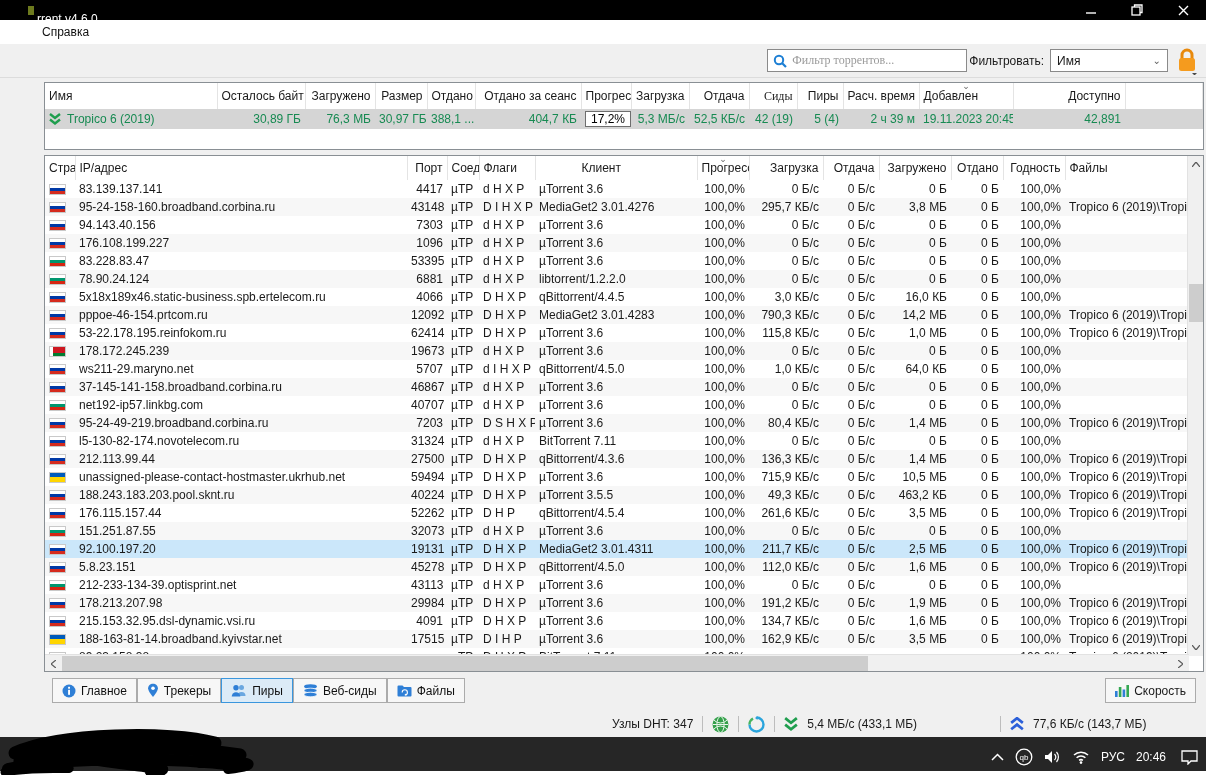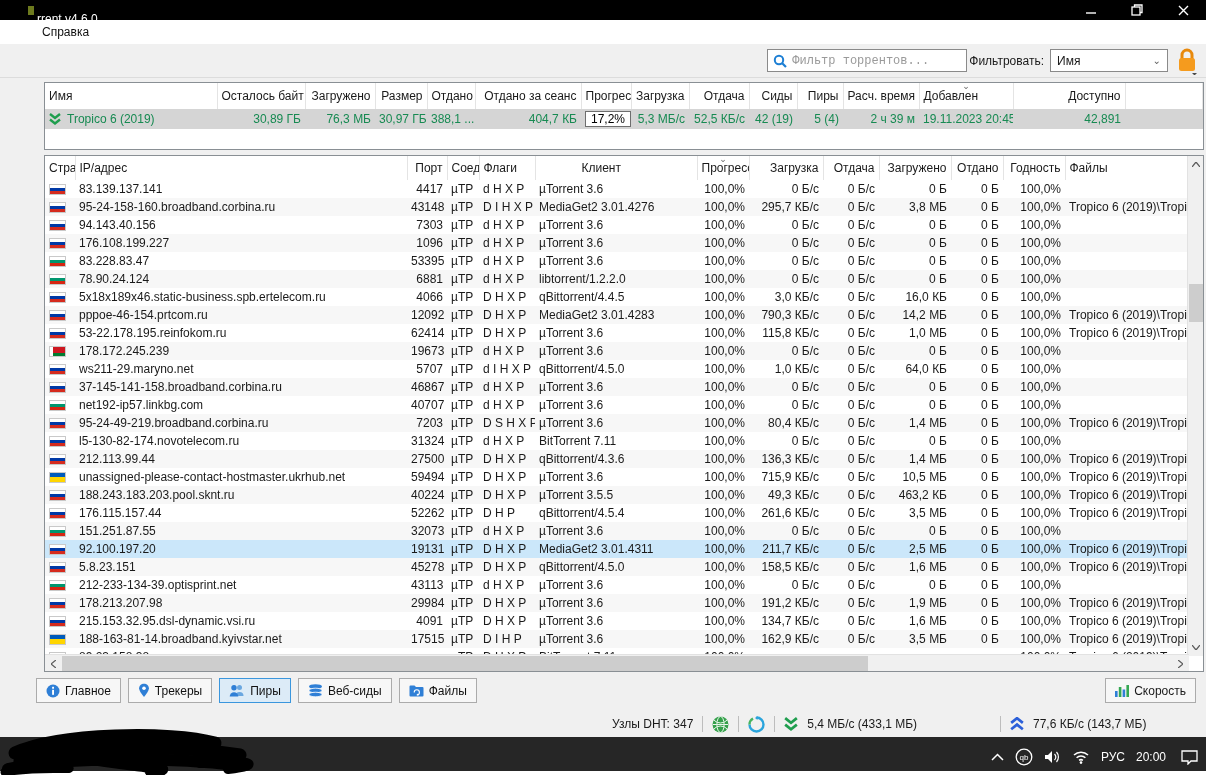--- a/index.html
+++ b/index.html
@@ -17,21 +17,21 @@
   .titlebar .app-frag { position:absolute; left:28px; top:6px; width:6px; height:9px; background:#6d7a1e; }
   .titlebar .title { color:#fff; font-size:12px; margin-left:37px; }
   .win-controls { position:absolute; right:0; top:0; height:20px; display:flex; }
   .win-btn { width:46px; height:20px; display:flex; align-items:center; justify-content:center; }
   
   .menubar { position:absolute; left:0; top:20px; width:1206px; height:24px; background:#fff; display:flex; align-items:center; }
   .menu-item { padding:0 8px; margin-left:34px; color:#111; }
   
   .toolbar { position:absolute; left:0; top:44px; width:1206px; height:34px; background:#f0f0f0; border-bottom:1px solid #dcdcdc; display:flex; align-items:center; justify-content:flex-end; padding-right:6px; }
   .searchbox { width:200px; height:23px; background:#fff; border:1px solid #8a8a8a; display:flex; align-items:center; padding:0 5px; }
-  .searchbox input { border:none; outline:none; width:165px; font-family:Liberation Mono, monospace; font-size:12px; color:#333; margin-left:5px; }
+  .searchbox input { border:none; outline:none; width:165px; font-family:Liberation Serif, serif; font-size:12px; color:#333; margin-left:5px; }
   .searchbox input::placeholder { color:#9a9a9a; }
   .filter-label { margin:0 6px 0 2px; }
   .selectbox { width:118px; height:23px; background:#fff; border:1px solid #8a8a8a; display:flex; align-items:center; justify-content:space-between; padding:0 6px; }
   .selectbox .chev { color:#5f5f5f; font-size:10px; }
   .lockwrap { width:24px; height:28px; margin-left:8px; position:relative; }
   
   .panel { position:absolute; background:#fff; border:1px solid #898f94; }
   #torrent-panel { left:44px; top:82px; width:1160px; height:68px; overflow:hidden; }
   #peers-panel   { left:44px; top:155px; width:1160px; height:517px; overflow:hidden; }
   table { border-collapse:collapse; table-layout:fixed; }
@@ -61,21 +61,21 @@
   
   .vscroll { position:absolute; right:0; top:0; width:16px; height:500px; background:#f0f0f0; border-left:1px solid #e2e2e2; }
   .vscroll .arrow { position:absolute; left:0; width:16px; height:17px; display:flex; align-items:center; justify-content:center; color:#5d5d5d; font-size:9px; }
   .vscroll .up { top:0; } .vscroll .down { bottom:0; }
   .vscroll .thumb { position:absolute; left:1px; top:128px; width:14px; height:38px; background:#cdcdcd; }
   .hscroll { position:absolute; left:0; bottom:0; width:1144px; height:17px; background:#f0f0f0; border-top:1px solid #e2e2e2; }
   .hscroll .arrow { position:absolute; top:0; width:17px; height:17px; display:flex; align-items:center; justify-content:center; color:#5d5d5d; font-size:10px; }
   .hscroll .left { left:0; } .hscroll .right { right:0; }
   .hscroll .thumb { position:absolute; left:17px; top:1px; width:806px; height:15px; background:#cdcdcd; }
   
-  .tabsbar { position:absolute; left:36px; top:678px; display:flex; gap:7px; }
+  .tabsbar { position:absolute; left:52px; top:678px; display:flex; }
   .tab { height:25px; display:flex; align-items:center; gap:5px; padding:0 9px; background:#f7f7f7; border:1px solid #ababab; color:#111; }
   .tab.active { background:#dcebf7; border:1px solid #3a96dd; }
   .speed-btn { position:absolute; right:10px; top:678px; height:25px; display:flex; align-items:center; gap:5px; padding:0 9px; background:#f7f7f7; border:1px solid #ababab; }
   
   .statusbar { position:absolute; left:0; top:711px; width:1206px; height:26px; }
   .status-group { position:absolute; top:0; height:26px; display:flex; align-items:center; gap:9px; }
   .sep { width:1px; height:16px; background:#bdbdbd; }
   
   .taskbar { position:absolute; left:0; top:737px; width:1206px; height:34px; background:#262626; }
   .below-taskbar { position:absolute; left:0; top:771px; width:1206px; height:4px; background:#fff; }
@@ -141,21 +141,21 @@
         <tr>
           <th class="al" style="width: 172px;">Имя</th>
           <th class="ar" style="width: 88px;">Осталось байт</th>
           <th class="ar" style="width: 70px;">Загружено</th>
           <th class="ar" style="width: 52px;">Размер</th>
           <th class="ar" style="width: 48px;">Отдано</th>
           <th class="ar" style="width: 106px;">Отдано за сеанс</th>
           <th class="ac" style="width: 50px;">Прогресс</th>
           <th class="ar" style="width: 58px;">Загрузка</th>
           <th class="ar" style="width: 60px;">Отдача</th>
-          <th class="ar" style="width: 48px;">Сиды</th>
+          <th class="ar" style="width: 48px; font-family: Liberation Serif, serif;">Сиды</th>
           <th class="ar" style="width: 46px;">Пиры</th>
           <th class="ar" style="width: 76px;">Расч. время</th>
           <th class="al" style="width: 94px;">Добавлен<span class="sort-caret">⌄</span></th>
           <th class="ar" style="width: 112px;">Доступно</th>
           <th class="al"></th>
         </tr>
       </thead>
     <tbody>
         <tr class="trow">
           <td class="al"><svg class="status-icon" width="12" height="12" viewBox="0 0 12 12">
@@ -518,21 +518,21 @@
             <td class="al">Tropico 6 (2019)\Tropic</td>
           </tr>
           <tr class="alt">
             <td class="al"><span class="flag flag-ru"></span></td>
             <td class="al">5.8.23.151</td>
             <td class="ar">45278</td>
             <td class="al">µTP</td>
             <td class="al">D H X P</td>
             <td class="al">qBittorrent/4.5.0</td>
             <td class="ar">100,0%</td>
-            <td class="ar">158,5 КБ/с</td>
+            <td class="ar">112,0 КБ/с</td>
             <td class="ar">0 Б/с</td>
             <td class="ar">1,6 МБ</td>
             <td class="ar">0 Б</td>
             <td class="ar">100,0%</td>
             <td class="al">Tropico 6 (2019)\Tropic</td>
           </tr>
           <tr>
             <td class="al"><span class="flag flag-bg"></span></td>
             <td class="al">212-233-134-39.optisprint.net</td>
             <td class="ar">43113</td>
@@ -734,21 +734,21 @@
     </svg>
     <svg width="17" height="14" viewBox="0 0 17 14">
       <path d="M1 5 h3 l4-4 v12 l-4-4 h-3 Z" fill="#fff"></path>
       <path d="M10.5 4 a4.5 4.5 0 0 1 0 6 M12.5 2 a7.5 7.5 0 0 1 0 10" fill="none" stroke="#fff" stroke-width="1.2"></path>
     </svg>
     <svg width="18" height="14" viewBox="0 0 18 14">
       <path d="M2 5 a10 10 0 0 1 14 0 M4.6 7.8 a6.5 6.5 0 0 1 8.8 0 M7.1 10.4 a3 3 0 0 1 3.8 0" fill="none" stroke="#fff" stroke-width="1.5"></path>
       <circle cx="9" cy="12.6" r="1.3" fill="#fff"></circle>
     </svg>
     <span class="txt">РУС</span>
-    <span class="txt">20:00</span>
+    <span class="txt">20:46</span>
     <svg width="17" height="15" viewBox="0 0 17 15" style="margin-left:4px;">
       <path d="M1 1 h15 v10 h-6 l-3 3 v-3 h-6 Z" fill="none" stroke="#fff" stroke-width="1.3"></path>
     </svg>
   </div>
 </div>
 <div class="below-taskbar"></div>
 
 <svg class="scribble" viewBox="0 0 320 50">
   <g stroke="#000" fill="none" stroke-linecap="round">
     <path d="M15 28 C60 8 170 6 215 18" stroke-width="13"></path>

